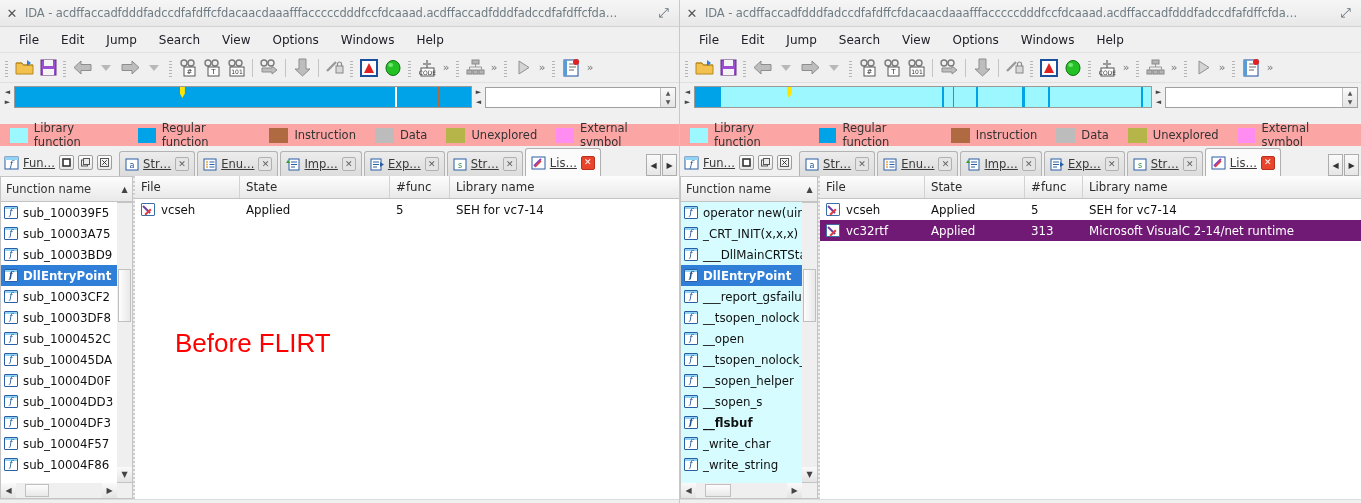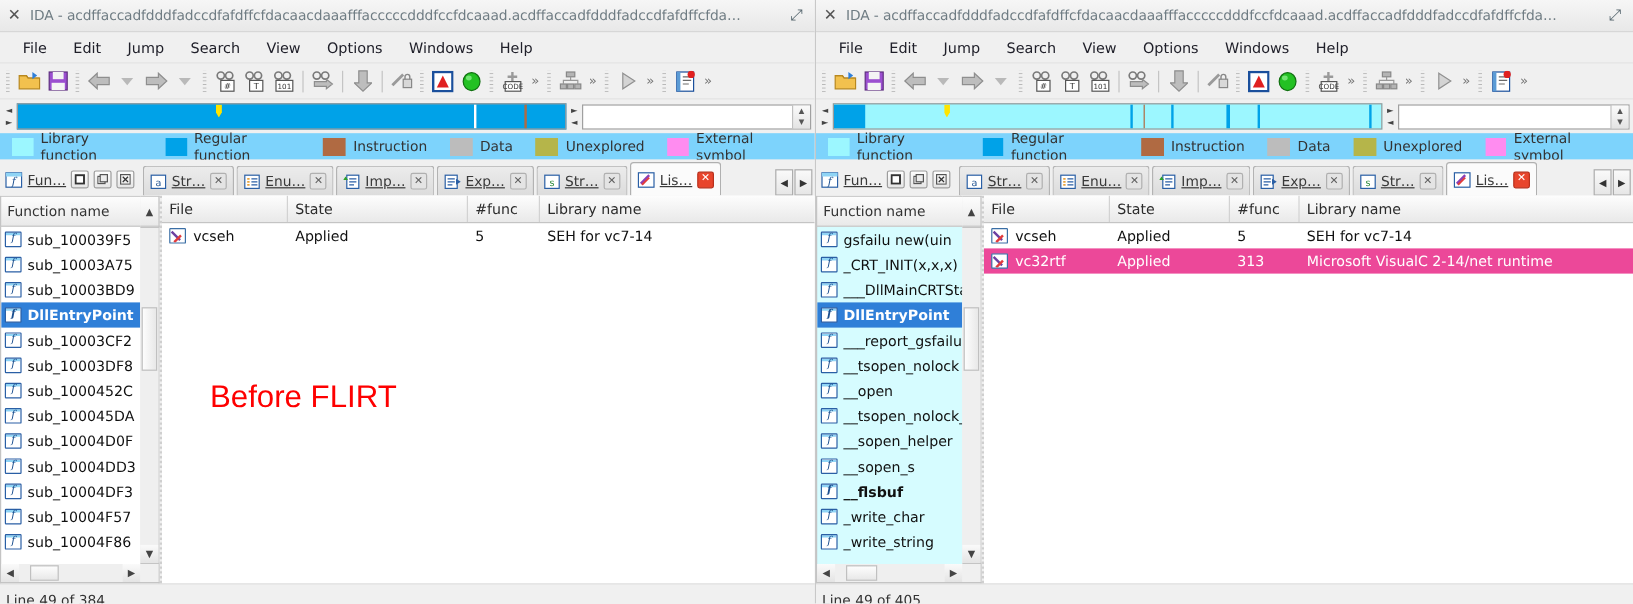--- a/index.html
+++ b/index.html
@@ -63,21 +63,21 @@
   .nav-cursor { position: absolute; top: 0; width: 5px; height: 11px; background: #ffe400;
                 clip-path: polygon(0 0, 100% 0, 100% 60%, 50% 100%, 0 60%); }
   .nav-input { flex: 1; height: 21px; background: #fff; border: 1px solid #a0a0a0;
                display: flex; align-items: stretch; }
   .nav-input .spin { width: 15px; background: linear-gradient(#fafafa,#e4e4e4);
                      border-left: 1px solid #c0c0c0; display:flex; flex-direction:column;}
   .spin b { flex:1; font-size:6px; text-align:center; color:#555; line-height:9px; font-weight:normal;}
 
   
   .legend { height: 22px; display: flex; align-items: center; gap: 7px;
-            padding-left: 10px; background: #7dd3fc; }
+            padding-left: 10px; background: #fca5a5; margin-top: 13px; }
   .lg { display: flex; align-items: center; gap: 6px; margin-right: 12px; }
   .lg-sw { width: 19px; height: 15px; border: 0px; }
   .lg-tx { font-size: 11.5px; color: #333; }
 
   
   .tabstrip { height: 30px; display: flex; align-items: flex-end;
               background: #f0f0f0; padding-left: 0px; position: relative; }
   .tab {
     height: 25px; display: flex; align-items: center; gap: 4px;
     padding: 0 5px 0 5px; margin-right: 2px;
@@ -148,21 +148,21 @@
                 font-size: 11.5px; color: #333; }
 
   
   .listview { flex: 1; background: #fff; display: flex; flex-direction: column;
               position: relative; overflow: hidden; }
   .lv-head { display: flex; height: 23px; background: linear-gradient(#fdfdfd,#e9e9e9);
              border-bottom: 1px solid #c4c4c4; }
   .lv-th { font-size: 11.8px; color: #2b2b2b; display: flex; align-items: center;
            padding-left: 6px; border-right: 1px solid #d2d2d2; }
   .lv-row { display: flex; height: 21px; align-items: center; font-size: 11.8px; color: #101010; }
-  .lv-row.sel { background: #ec4899; color: #fff; }
+  .lv-row.sel { background: #701a75; color: #fff; }
   .lv-td { padding-left: 6px; display: flex; align-items: center; gap: 6px; overflow: hidden; white-space: nowrap;}
   .sig-ico { width: 14px; height: 13px; border: 1px solid #3a6ea5; background: #fff;
              position: relative; flex: none; border-radius: 1px; overflow: hidden; }
   .sig-ico::before { content: ""; position: absolute; left: 1px; top: 1px; width: 10px; height: 2px;
                      background: #6c3fa0; transform: rotate(45deg); transform-origin: left center; }
   .sig-ico::after { content: ""; position: absolute; left: 2px; top: 7px; width: 8px; height: 2px;
                     background: #e23b3b; transform: rotate(-45deg); }
   .flirt-note { position: absolute; font-size: 26px; color: #fe0000;
                 font-family: "Liberation Sans", sans-serif; }
 </style>
@@ -858,21 +858,21 @@
     <div class="body">
       <div class="funcpanel right">
         <div class="fl-headwrap">
           <div class="fl-head" style="flex:1">Function name</div>
           <div class="corner">▲</div>
         </div>
         <div class="fl-body">
           <div class="fl-rows lib" id="fl-right-rows">
               <div class="fl-row">
                 <span class="fico">f</span>
-                <span>gsfailu new(uin</span>
+                <span>operator new(uin</span>
               </div>
               <div class="fl-row">
                 <span class="fico">f</span>
                 <span>_CRT_INIT(x,x,x)</span>
               </div>
               <div class="fl-row">
                 <span class="fico">f</span>
                 <span>___DllMainCRTSta</span>
               </div>
               <div class="fl-row sel">

